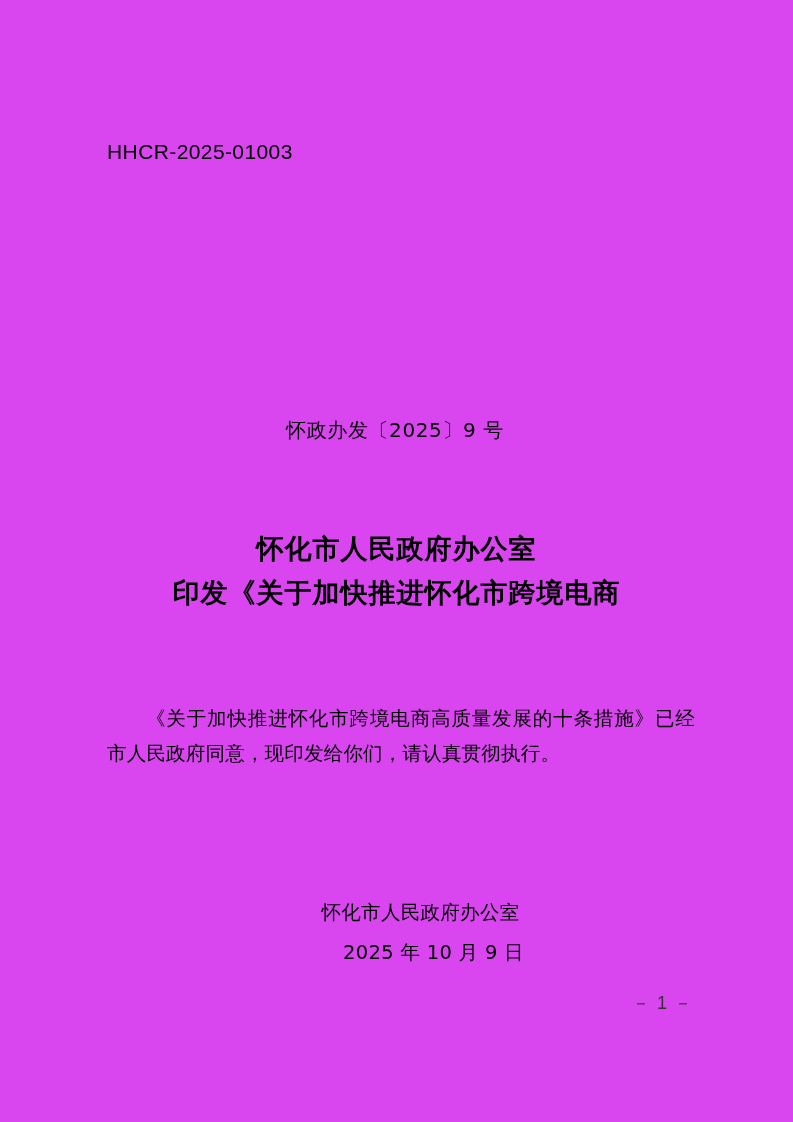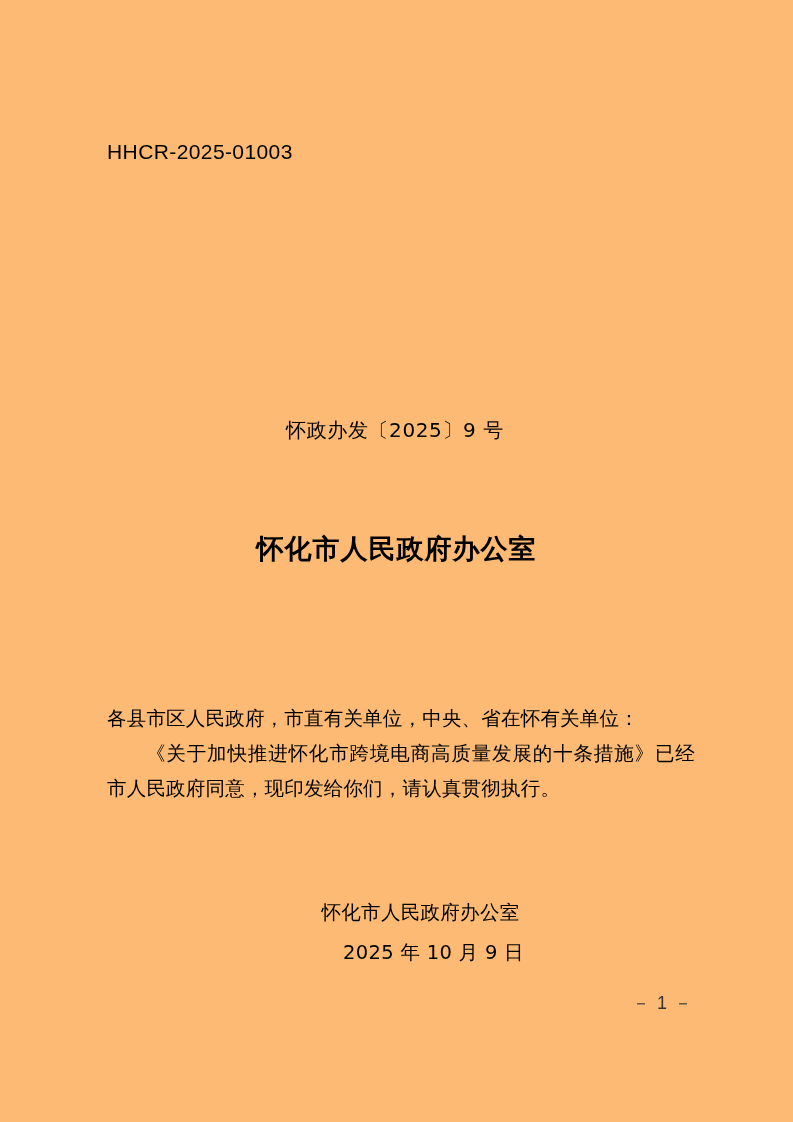--- a/index.html
+++ b/index.html
@@ -8,21 +8,21 @@
     background: #ffffff;
   }
   body {
     font-family: "DejaVu Sans", "Liberation Sans", sans-serif;
     color: #000000;
   }
   .page {
     position: relative;
     width: 793px;
     height: 1122px;
-    background: #fdba74;
+    background: #d946ef;
     overflow: hidden;
     box-sizing: border-box;
   }
   .doc-number {
     position: absolute;
     left: 107px;
     top: 140px;
     font-size: 21px;
     letter-spacing: 0.4px;
     font-family: "Liberation Sans", sans-serif;
@@ -106,24 +106,24 @@
 <body>
 
 <div class="page">
 
   <div class="doc-number">HHCR-2025-01003</div>
 
   <div class="issue-number">怀政办发〔2025〕9 号</div>
 
   <div class="title-block">
     <span class="title-line">怀化市人民政府办公室</span>
+    <span class="title-line">印发《关于加快推进怀化市跨境电商</span>
   </div>
 
   <div class="body-block">
-    <span class="salutation">各县市区人民政府，市直有关单位，中央、省在怀有关单位：</span>
     <span class="para">《关于加快推进怀化市跨境电商高质量发展的十条措施》已经市人民政府同意，现印发给你们，请认真贯彻执行。</span>
   </div>
 
   <div class="signature">
     <span class="sig-line">怀化市人民政府办公室</span>
     <span class="sig-date">2025 年 10 月 9 日</span>
   </div>
 
   <div class="page-number">－ 1 －</div>
 

